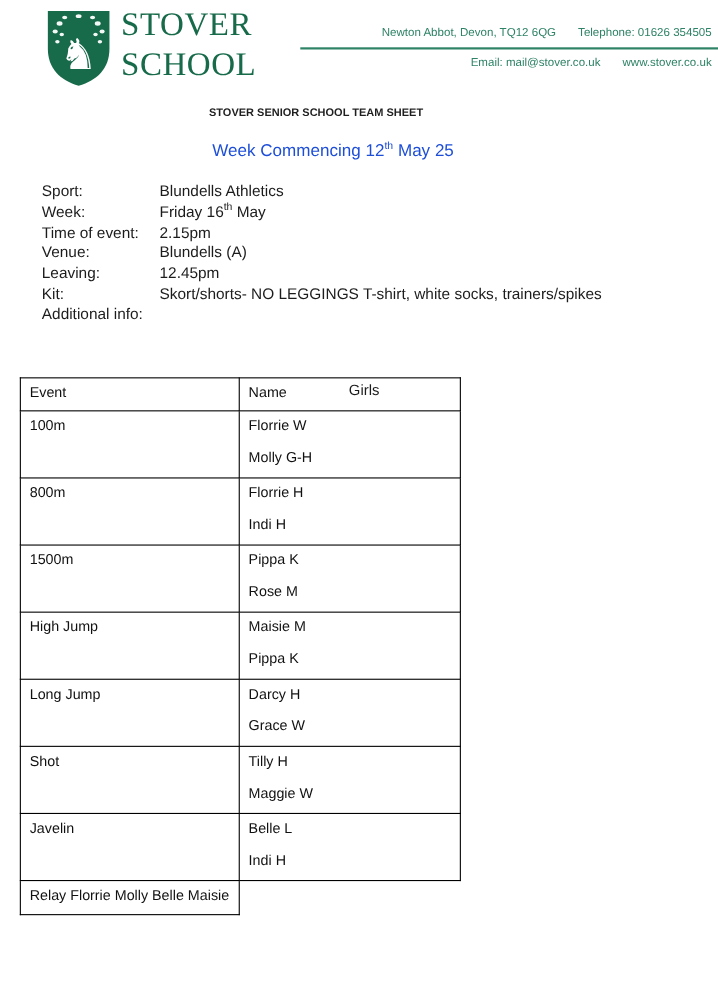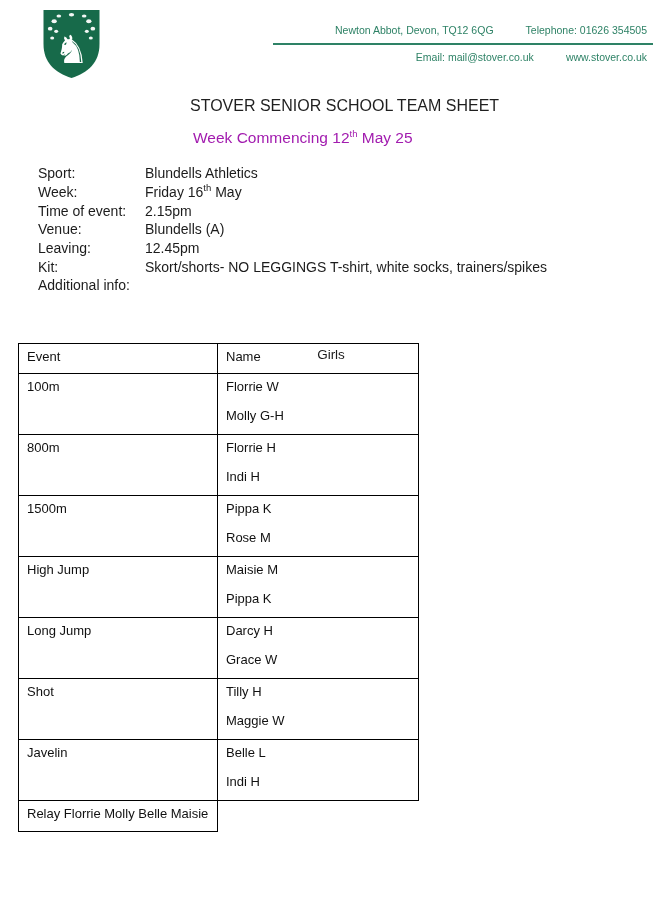--- a/index.html
+++ b/index.html
@@ -17,26 +17,26 @@
   .crest { position:absolute; left:38px; top:8px; width:67px; height:72px; }
   .school-name {
     position:absolute; left:110px; top:5px;
     font-family:"Liberation Serif", serif;
     font-size:30px; line-height:36px; letter-spacing:0.5px;
     color:#176a4a;
   }
   .contact-line { position:absolute; right:6px; font-size:10.5px; color:#2e8266; white-space:nowrap; }
   .contact-line1 { top:24px; }
   .contact-line2 { top:51px; }
-  .contact-gap { margin-left:32px; }
+  .contact-gap { margin-left:20px; }
   .header-rule { position:absolute; left:273px; right:0; top:43px; height:2px; background:#2e8266; }
 
   
-  .doc-title { position:absolute; left:190px; top:97px; font-size:16px; color:#1f1f1f; white-space:nowrap; }
-  .week-line { position:absolute; left:193px; top:129px; font-size:15.5px; color:#a21caf; white-space:nowrap; }
+  .doc-title { position:absolute; left:190px; top:97px; font-size:10px; color:#1f1f1f; white-space:nowrap;font-weight:bold; }
+  .week-line { position:absolute; left:193px; top:129px; font-size:15.5px; color:#1d4ed8; white-space:nowrap; }
   sup { font-size:9.5px; vertical-align:super; line-height:0; }
 
   
   .details { position:absolute; left:38px; top:164px; font-size:14px; }
   .detail-row { display:flex; height:18.7px; align-items:center; white-space:nowrap; }
   .detail-label { flex:0 0 107px; }
 
   
   .group-heading { position:absolute; top:315px; left:0; width:100%; text-align:center; padding-left:9px; font-size:13.5px;margin-top:32px; }
 
@@ -76,20 +76,24 @@
       <ellipse cx="76" cy="20" rx="4" ry="3"></ellipse>
       <ellipse cx="82" cy="31" rx="3.5" ry="2.8"></ellipse>
       <ellipse cx="73" cy="35" rx="3" ry="2.4"></ellipse>
       <ellipse cx="79" cy="45" rx="3" ry="2.4"></ellipse>
       <ellipse cx="69" cy="12" rx="3.5" ry="2.4"></ellipse>
       <ellipse cx="50" cy="10" rx="4" ry="2.6"></ellipse>
     </g>
     <text x="50" y="82" font-size="58" text-anchor="middle" fill="#ffffff" font-family="DejaVu Sans">♞</text>
   </svg>
 
+  <div class="school-name">
+    <div>STOVER</div>
+    <div>SCHOOL</div>
+  </div>
 
   <div class="contact-line contact-line1">
     <span>Newton Abbot, Devon, TQ12 6QG</span><span class="contact-gap">Telephone: 01626 354505</span>
   </div>
   <div class="header-rule"></div>
   <div class="contact-line contact-line2">
     <span>Email: mail@stover.co.uk</span><span class="contact-gap">www.stover.co.uk</span>
   </div>
 
   <div class="doc-title">STOVER SENIOR SCHOOL TEAM SHEET</div>

